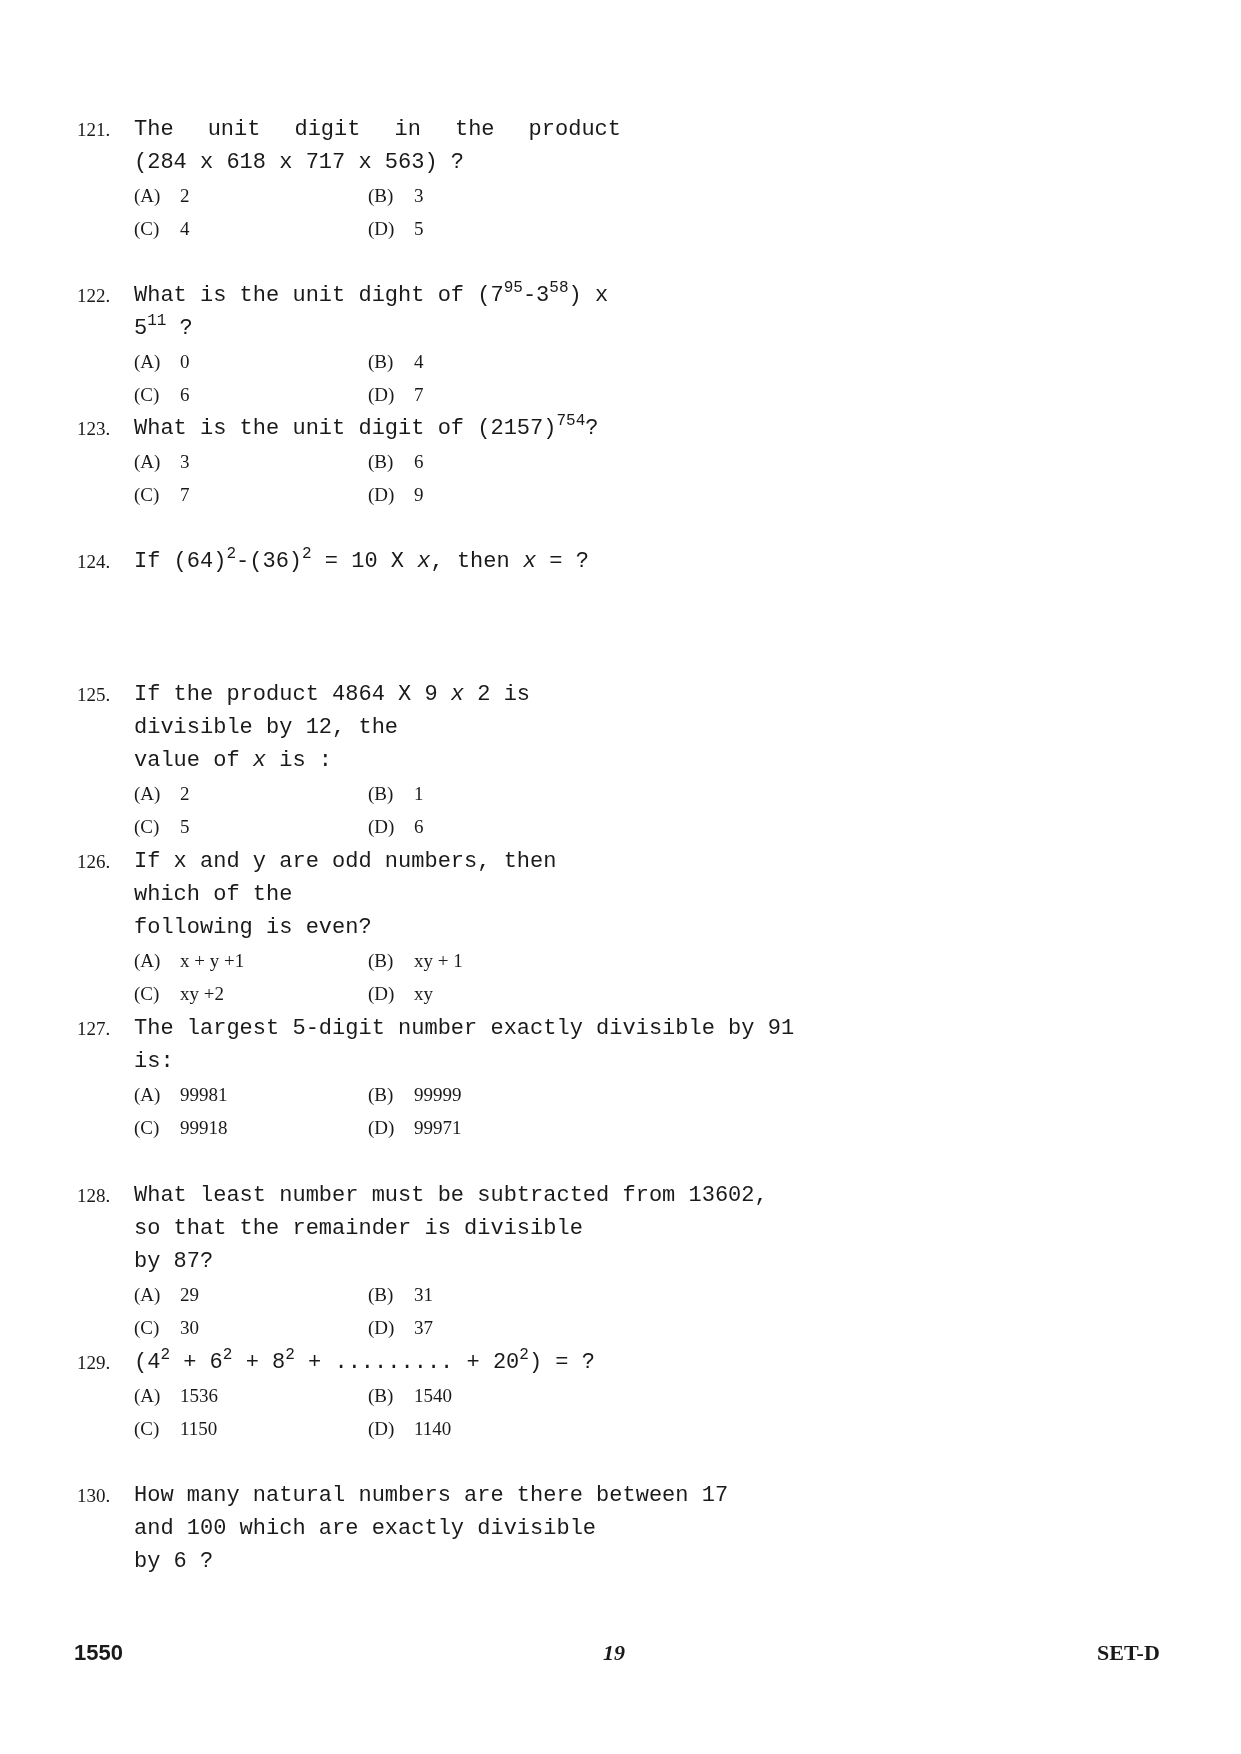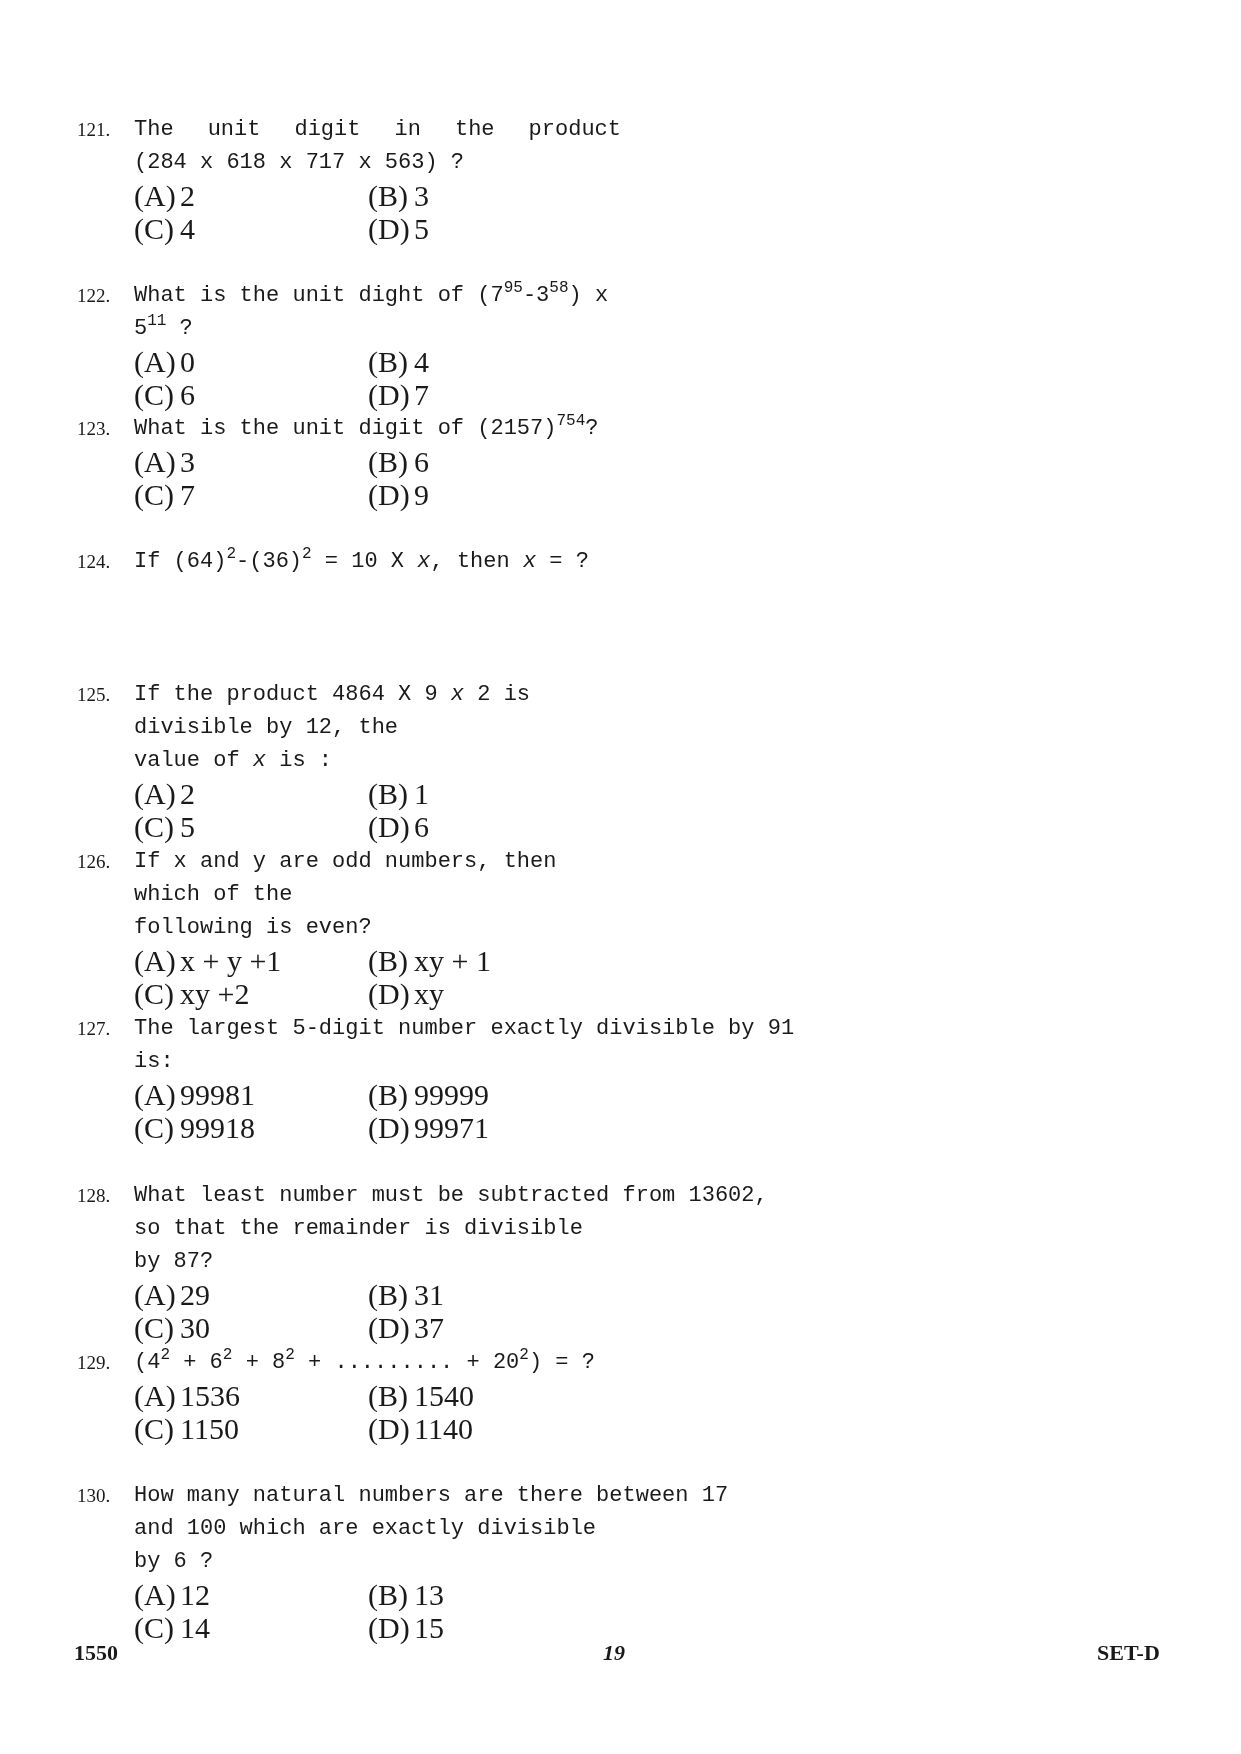--- a/index.html
+++ b/index.html
@@ -13,30 +13,30 @@
   .q { position: absolute; left: 0; width: 100%; }
   .qnum {
     position: absolute; left: 0; top: 0; font-size: 19px; line-height: 33px;
   }
   .qtext {
     margin-left: 57px; font-size: 22px; line-height: 33px; white-space: normal; font-family: Liberation Mono, monospace;
   }
   .col-left .qtext { width: 487px; }
   .qtext.justify { text-align: justify; text-align-last: justify; }
   .opts { margin-left: 57px; position: relative; height: 66px; }
-  .opt { position: absolute; font-size: 30px; line-height: 33px; white-space: nowrap; }
+  .opt { position: absolute; font-size: 19px; line-height: 33px; white-space: nowrap; }
   .opt .lbl { display: inline-block; width: 46px; }
   .opt.a { left: 0; top: 0; }
   .opt.b { left: 234px; top: 0; }
   .opt.c { left: 0; top: 33px; }
   .opt.d { left: 234px; top: 33px; }
   sup { font-size: 16px; vertical-align: 9px; line-height: 0; }
   i { font-style: italic; }
   .footer { position: absolute; top: 1638px; font-size: 22px; line-height: 30px; }
-  .footer-left { left: 74px; font-family: Liberation Serif, serif; font-weight: bold; }
+  .footer-left { left: 74px; font-family: Liberation Sans, sans-serif; font-weight: bold; }
   .footer-center { left: 603px; font-style: italic; font-weight: bold; }
   .footer-right { left: 1097px; font-weight: bold; }
 </style>
 </head>
 <body>
 
 <div class="col col-left">
 
   <div class="q" style="top:113px">
     <span class="qnum">121.</span>
@@ -133,26 +133,20 @@
       <div class="opt b"><span class="lbl">(B)</span><span>1540</span></div>
       <div class="opt c"><span class="lbl">(C)</span><span>1150</span></div>
       <div class="opt d"><span class="lbl">(D)</span><span>1140</span></div>
     </div>
   </div>
 
   <div class="q" style="top:1479px">
     <span class="qnum">130.</span>
     <div class="qtext" style="white-space:nowrap">How many natural numbers are there between 17</div>
     <div class="qtext">and 100 which are exactly divisible by 6 ?</div>
-    <div class="opts">
-      <div class="opt a"><span class="lbl">(A)</span><span>12</span></div>
-      <div class="opt b"><span class="lbl">(B)</span><span>13</span></div>
-      <div class="opt c"><span class="lbl">(C)</span><span>14</span></div>
-      <div class="opt d"><span class="lbl">(D)</span><span>15</span></div>
-    </div>
   </div>
 </div>
 
 <div class="col col-right">
 
   
   
 
   
   

